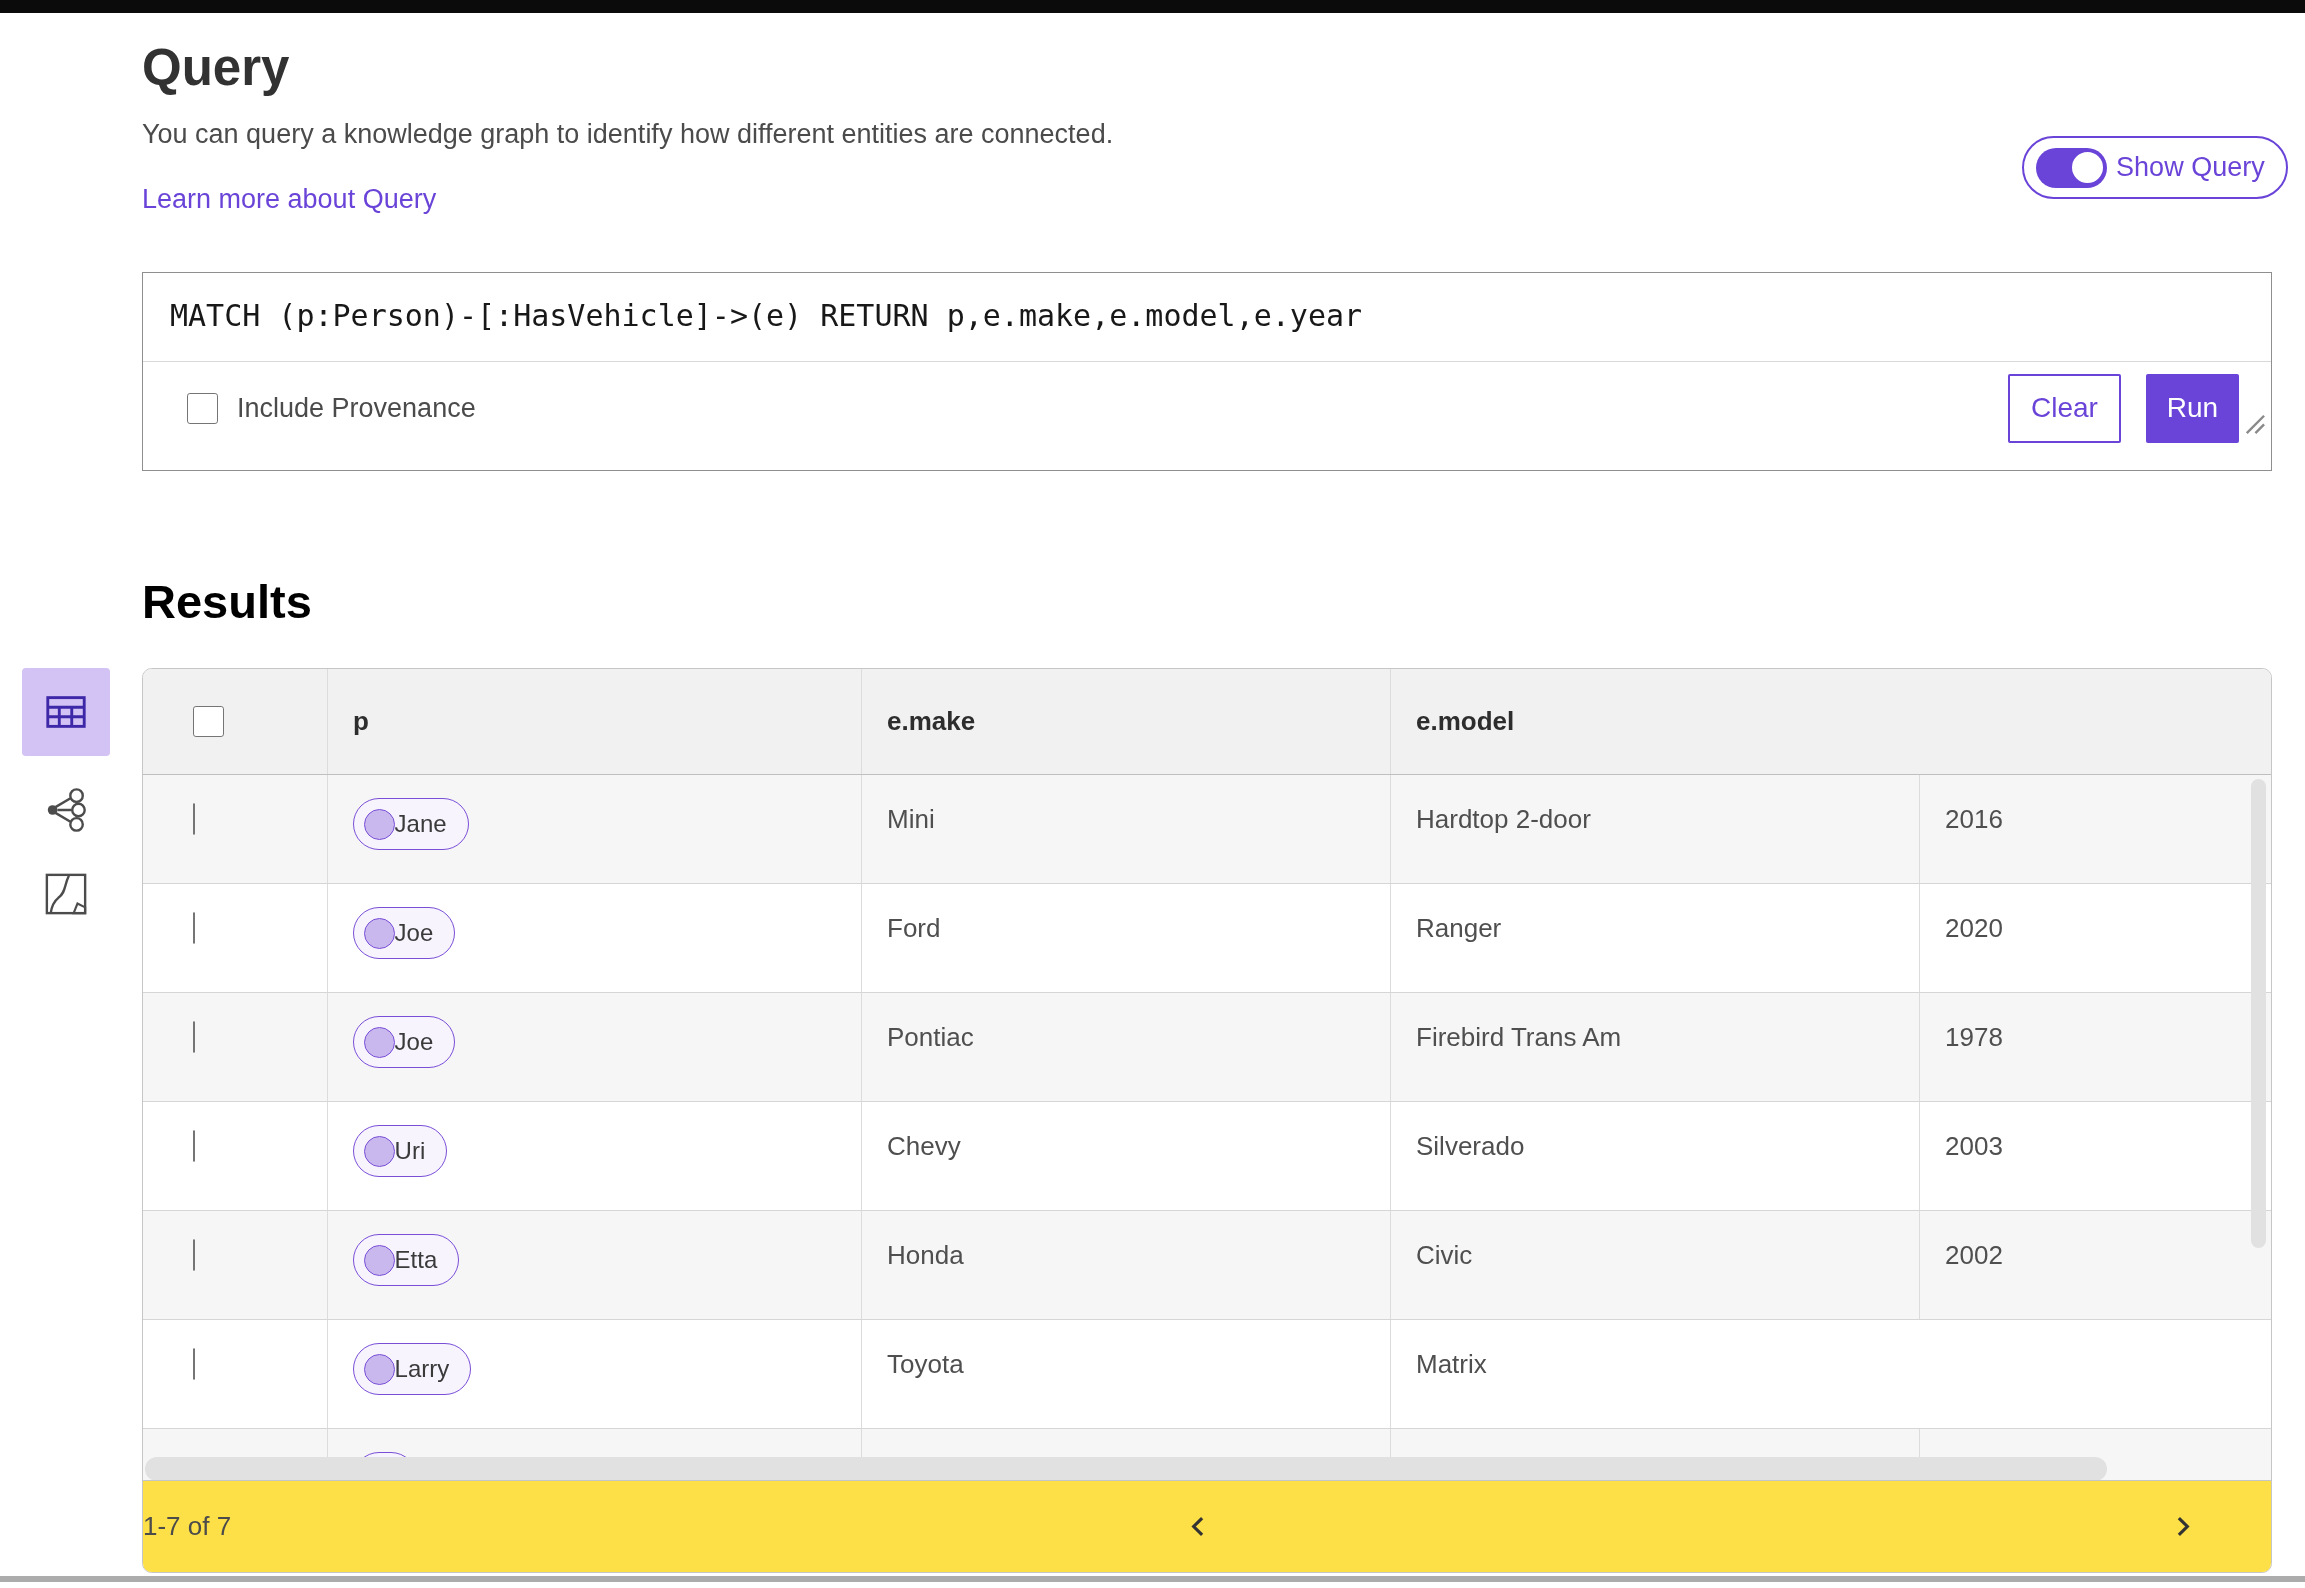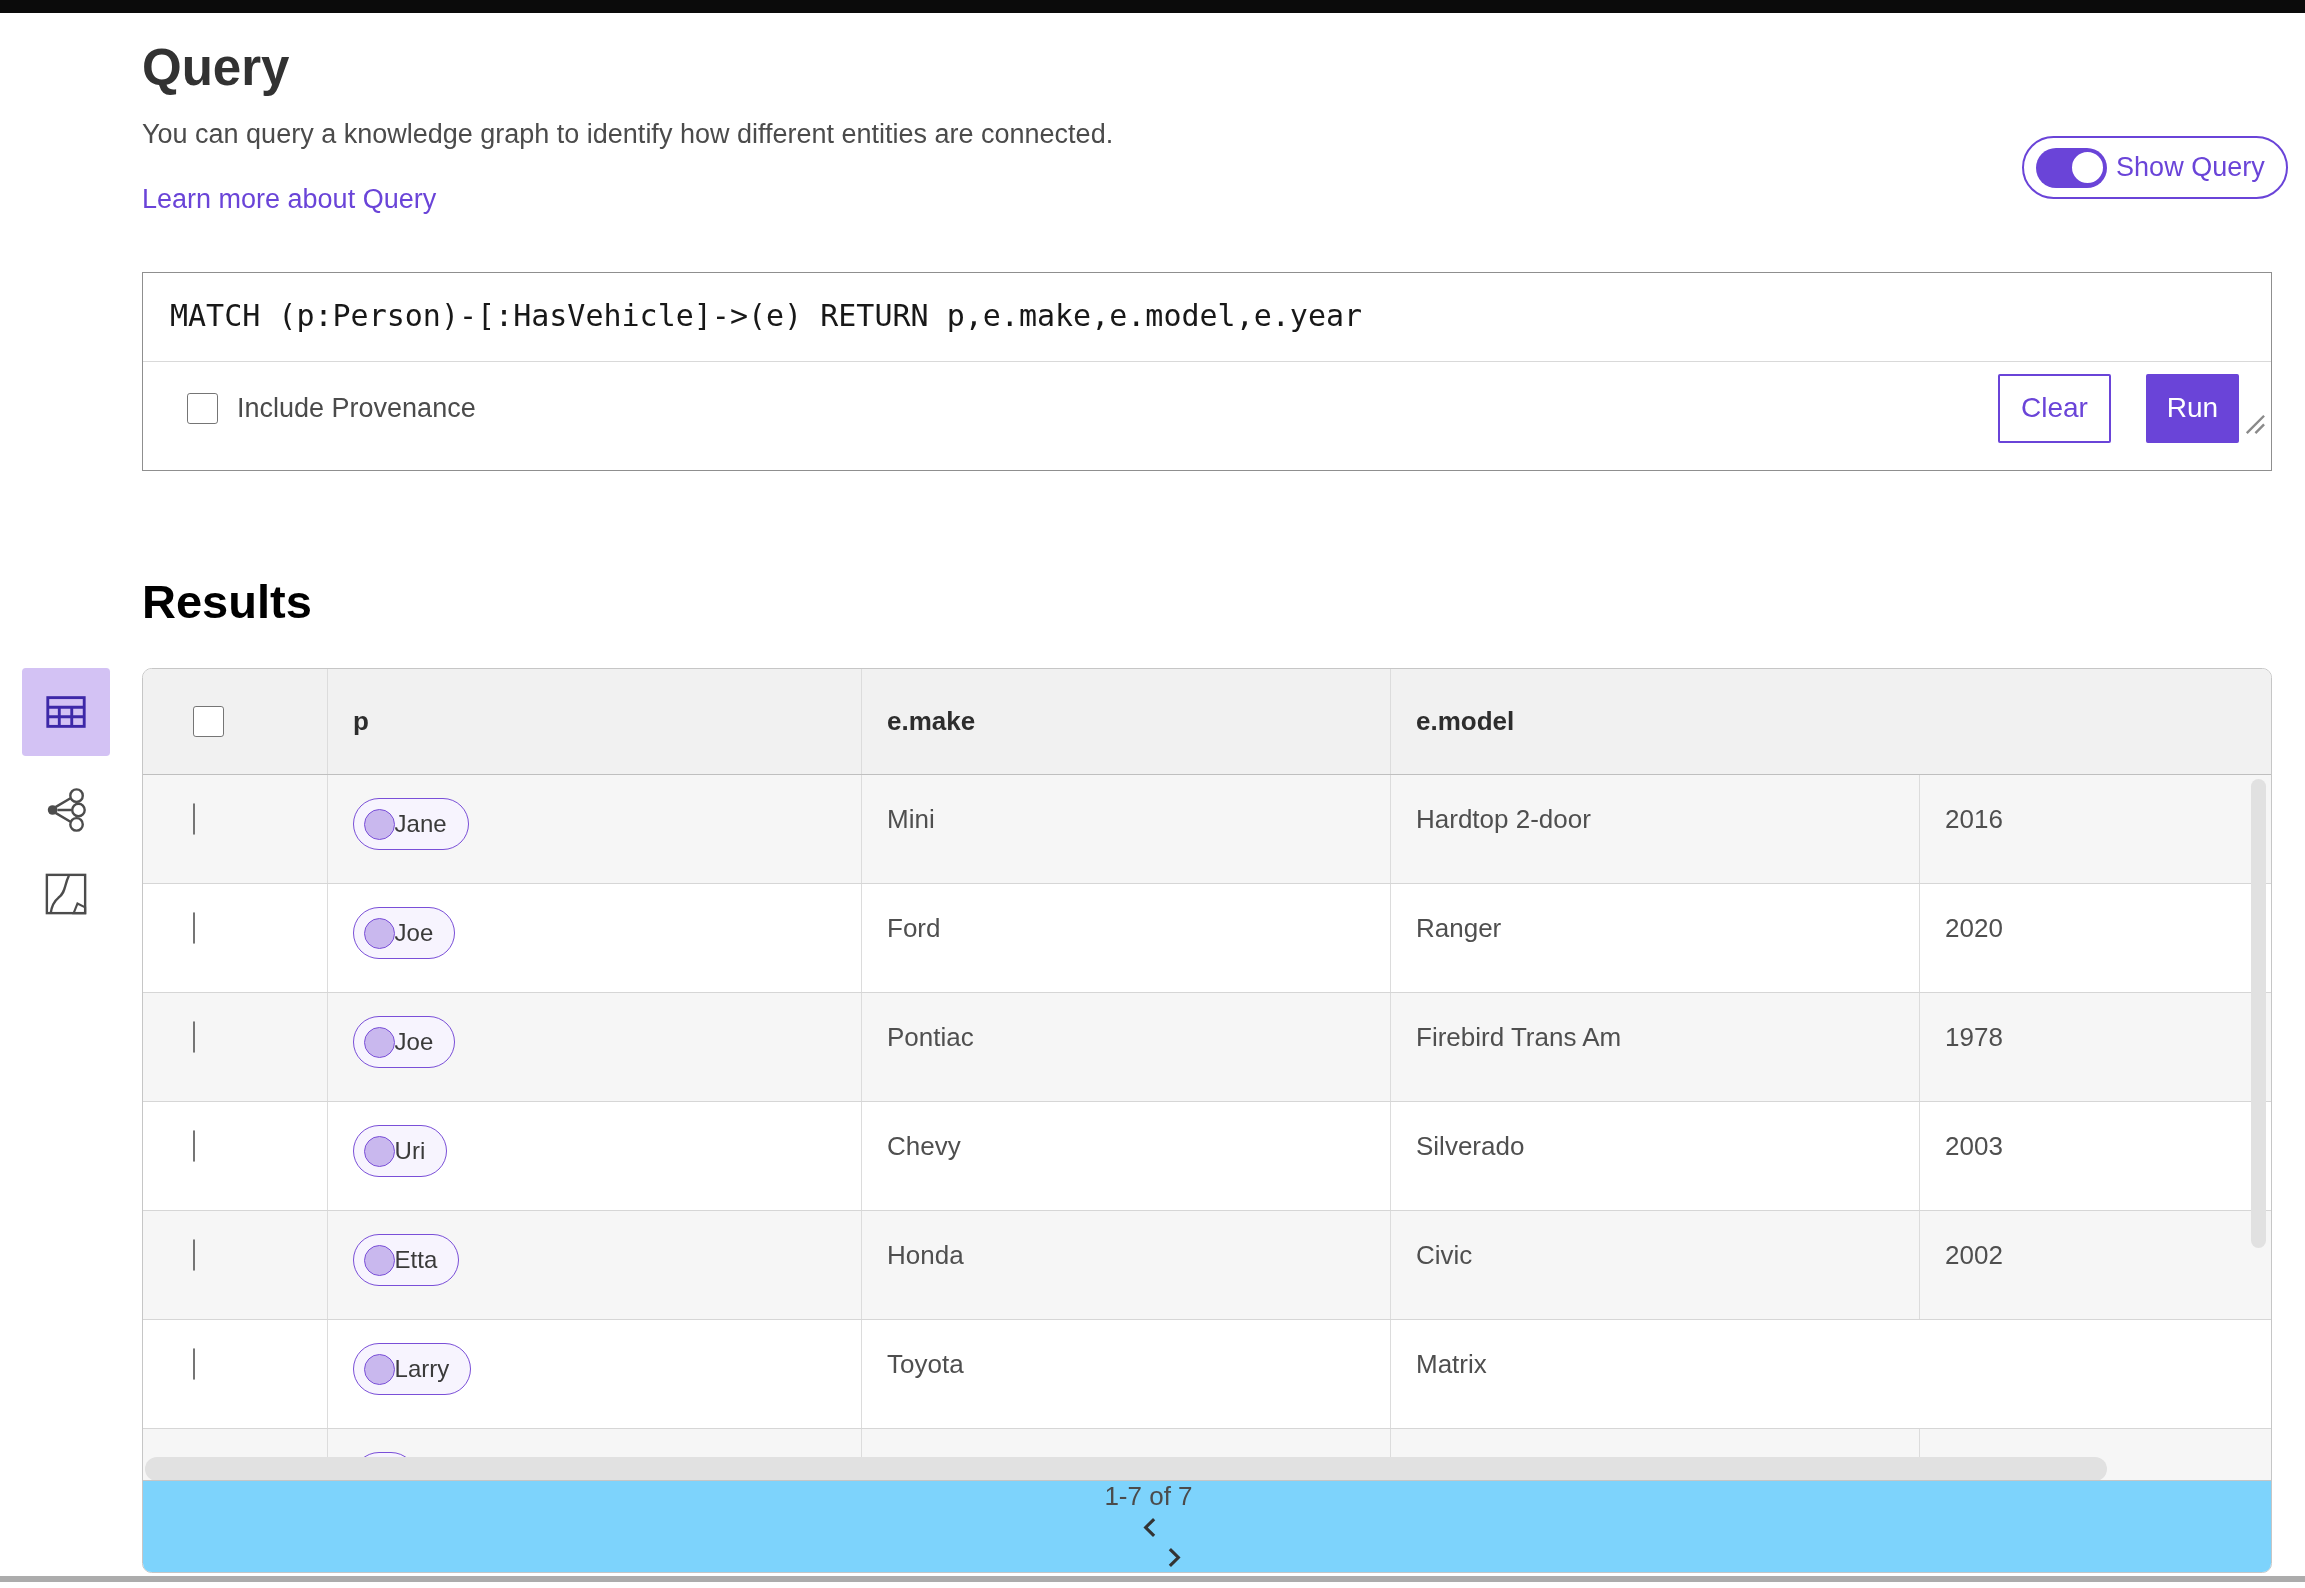--- a/index.html
+++ b/index.html
@@ -45,21 +45,21 @@
     width:31px; height:31px; box-sizing:border-box; border:1.9px solid #757575;
     border-radius:2.9px; background:#fff; cursor:pointer; flex:none;
   }
   .include-label { margin-left:19px; font-size:27px; color:#4b4b4b; }
   .btn-clear {
     margin-left:auto; width:113px; height:69px; box-sizing:border-box;
     border:2.9px solid #6a44d8; background:#fff; color:#6a44d8; font-size:28px;
     font-family:"Liberation Sans", sans-serif; border-radius:1.9px; cursor:pointer;
   }
   .btn-run {
-    margin-left:35px; width:93px; height:69px; border:none; background:#6a44d8;
+    margin-left:25px; width:93px; height:69px; border:none; background:#6a44d8;
     color:#fff; font-size:28px; font-family:"Liberation Sans", sans-serif; border-radius:1.9px; cursor:pointer;
   }
 
   
   .results-title { position:absolute; left:142px; top:574px; font-size:47px; font-weight:700; color:#000000; }
 
   .rail { position:absolute; left:22px; top:668px; width:88px; }
   .rail-tile {
     width:88px; height:88px; display:flex; align-items:center; justify-content:center; cursor:pointer;
   }
@@ -104,22 +104,22 @@
     width:31px; height:31px; border-radius:50%; background:#c9b8ee;
     border:1.9px solid #7a4fd8; box-sizing:border-box; flex:none;
   }
   .pill-label { font-size:24px; color:#3a3a3a; }
 
   .vthumb { position:absolute; top:110px; right:4.8px; width:15.4px; height:469px; background:#e1e1e1; border-radius:8.6px; }
   .hthumb { position:absolute; top:788px; left:1.9px; width:1962px; height:24px; background:#e1e1e1; border-radius:12.5px; }
 
   .card-footer {
     position:absolute; left:0; right:0; bottom:0; height:92px; box-sizing:border-box;
-    border-top:1.9px solid #c6c6c6; background:#7dd3fc;
-    display:flex; align-items:center; justify-content:center; padding-right:67px;flex-direction:column;
+    border-top:1.9px solid #c6c6c6; background:#fde047;
+    display:flex; align-items:center; justify-content:space-between; padding-right:67px;
   }
   .page-range { font-size:26px; color:#4b4b4b; margin-right:50px; }
   .pg-btn {
     width:42px; height:42px; background:none; border:none; padding:0; cursor:pointer;
     display:flex; align-items:center; justify-content:center;
   }
   .pg-btn.prev { margin-right:46px; }
 </style>
 </head>
 <body>

